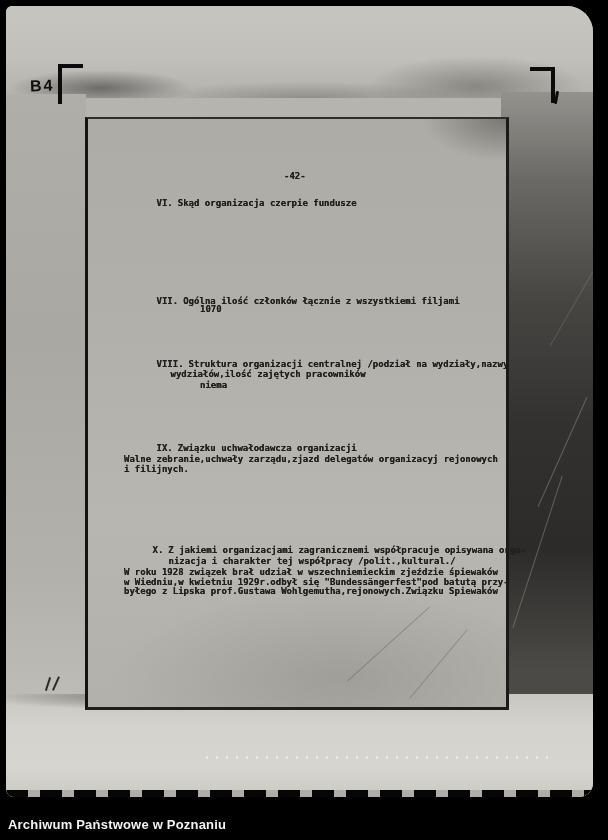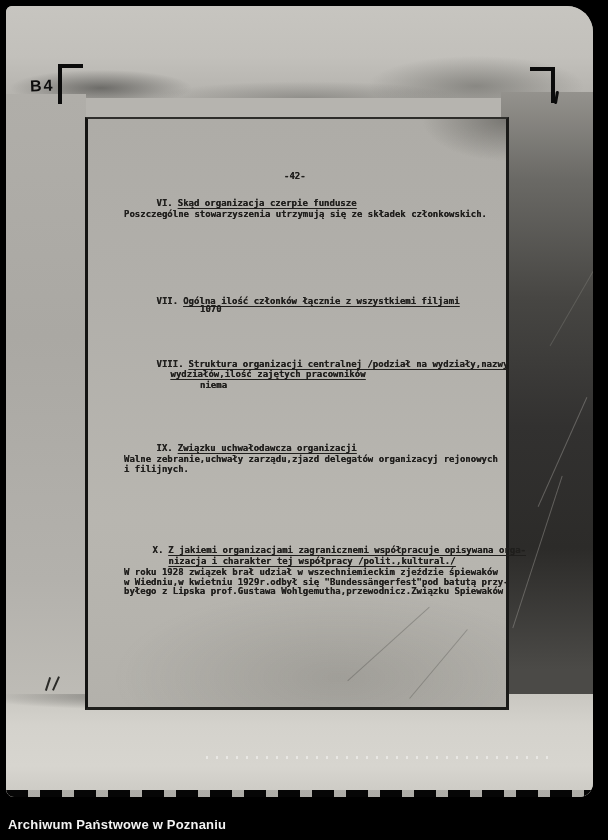--- a/index.html
+++ b/index.html
@@ -89,21 +89,21 @@
   .ps2{left:350px;top:500px;width:1px;height:90px;transform:rotate(40deg);}
   
   .tw{
     position:absolute;
     font-family:"DejaVu Sans Mono","Liberation Mono",monospace;
     font-size:9px;line-height:9.6px;font-weight:bold;
     color:#201f1d;white-space:pre;
     text-shadow:0 0 .4px rgba(32,31,29,.9);
   }
   .num{margin-right:5px;}
-  .u{text-decoration:underline;text-underline-offset:1.5px;text-decoration-thickness:1px;}
+  .u{text-underline-offset:1.5px;text-decoration-thickness:1px;}
   
   .caption{
     position:absolute;left:8px;top:817px;
     font:bold 13px "Liberation Sans",sans-serif;color:#f2f2f2;
     letter-spacing:.2px;
   }
 </style>
 </head>
 <body>
 
@@ -131,21 +131,20 @@
 
   <div class="page">
     <span class="page-scratch ps1"></span>
     <span class="page-scratch ps2"></span>
 
     <div class="tw" style="left:196px;top:53px">-42-</div>
 
     <div class="tw" style="left:36px;top:70px">
       <span class="num">VI.</span><span class="u">Skąd organizacja czerpie fundusze</span>
     </div>
-    <div class="tw" style="left:36px;top:91px">Poszczególne stowarzyszenia utrzymują się ze składek członkowskich.</div>
 
     <div class="tw" style="left:36px;top:168px">
       <span class="num">VII.</span><span class="u">Ogólna ilość członków łącznie z wszystkiemi filjami</span>
     </div>
     <div class="tw" style="left:112px;top:186px">1070</div>
 
     <div class="tw" style="left:36px;top:231px">
       <span class="num">VIII.</span><span class="u">Struktura organizacji centralnej /podział na wydziały,nazwy</span>
     </div>
     <div class="tw" style="left:50px;top:241px">
@@ -160,17 +159,17 @@
     <div class="tw" style="left:36px;top:346px">i filijnych.</div>
 
     <div class="tw" style="left:32px;top:417px">
       <span class="num">X.</span><span class="u">Z jakiemi organizacjami zagranicznemi współpracuje opisywana orga-</span>
     </div>
     <div class="tw" style="left:48px;top:428px">
       <span class="u">nizacja i charakter tej współpracy /polit.,kultural./</span>
     </div>
     <div class="tw" style="left:36px;top:449px">W roku 1928 związek brał udział w wszechniemieckim zjeździe śpiewaków</div>
     <div class="tw" style="left:36px;top:459px">w Wiedniu,w kwietniu 1929r.odbył się "Bundessängerfest"pod batutą przy-</div>
-    <div class="tw" style="left:36px;top:468px">byłego z Lipska prof.Gustawa Wohlgemutha,przewodnicz.Związku Spiewaków</div>
+    <div class="tw" style="left:36px;top:468px">byłego z Lipska prof.Gustawa Wohlgemutha,rejonowych.Związku Spiewaków</div>
   </div>
 </div>
 
 <div class="caption">Archiwum Państwowe w Poznaniu</div>
 
 </body></html>

